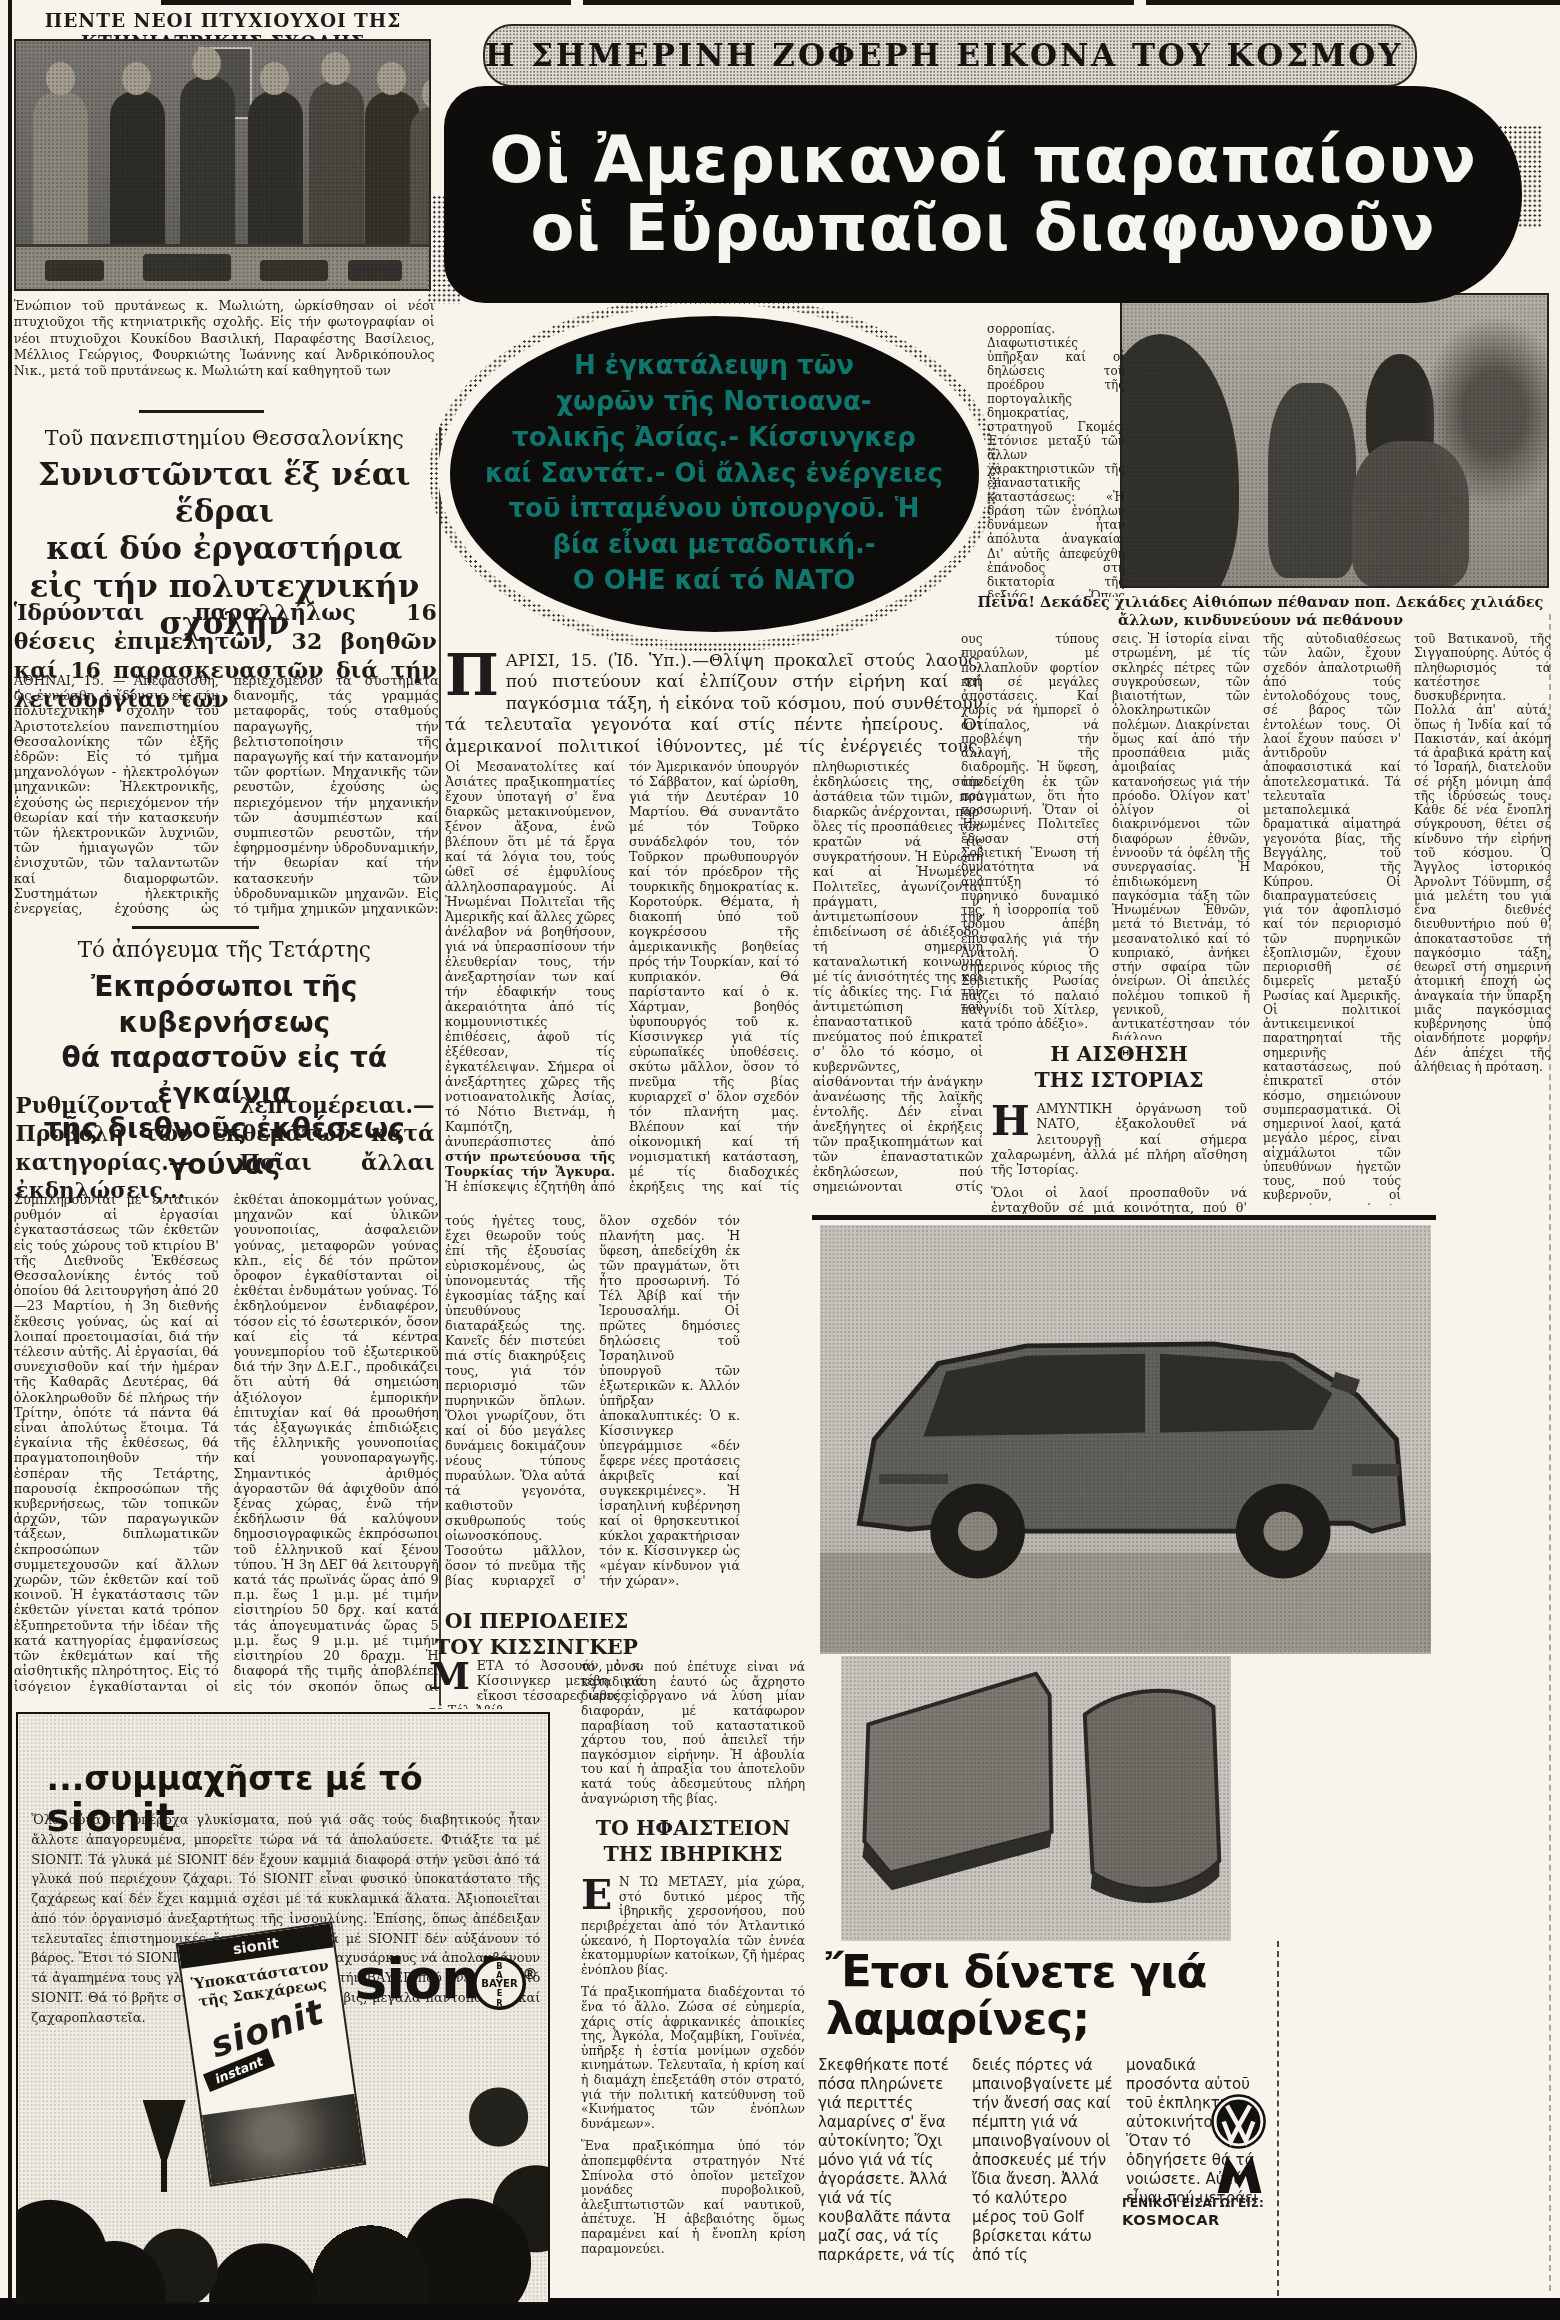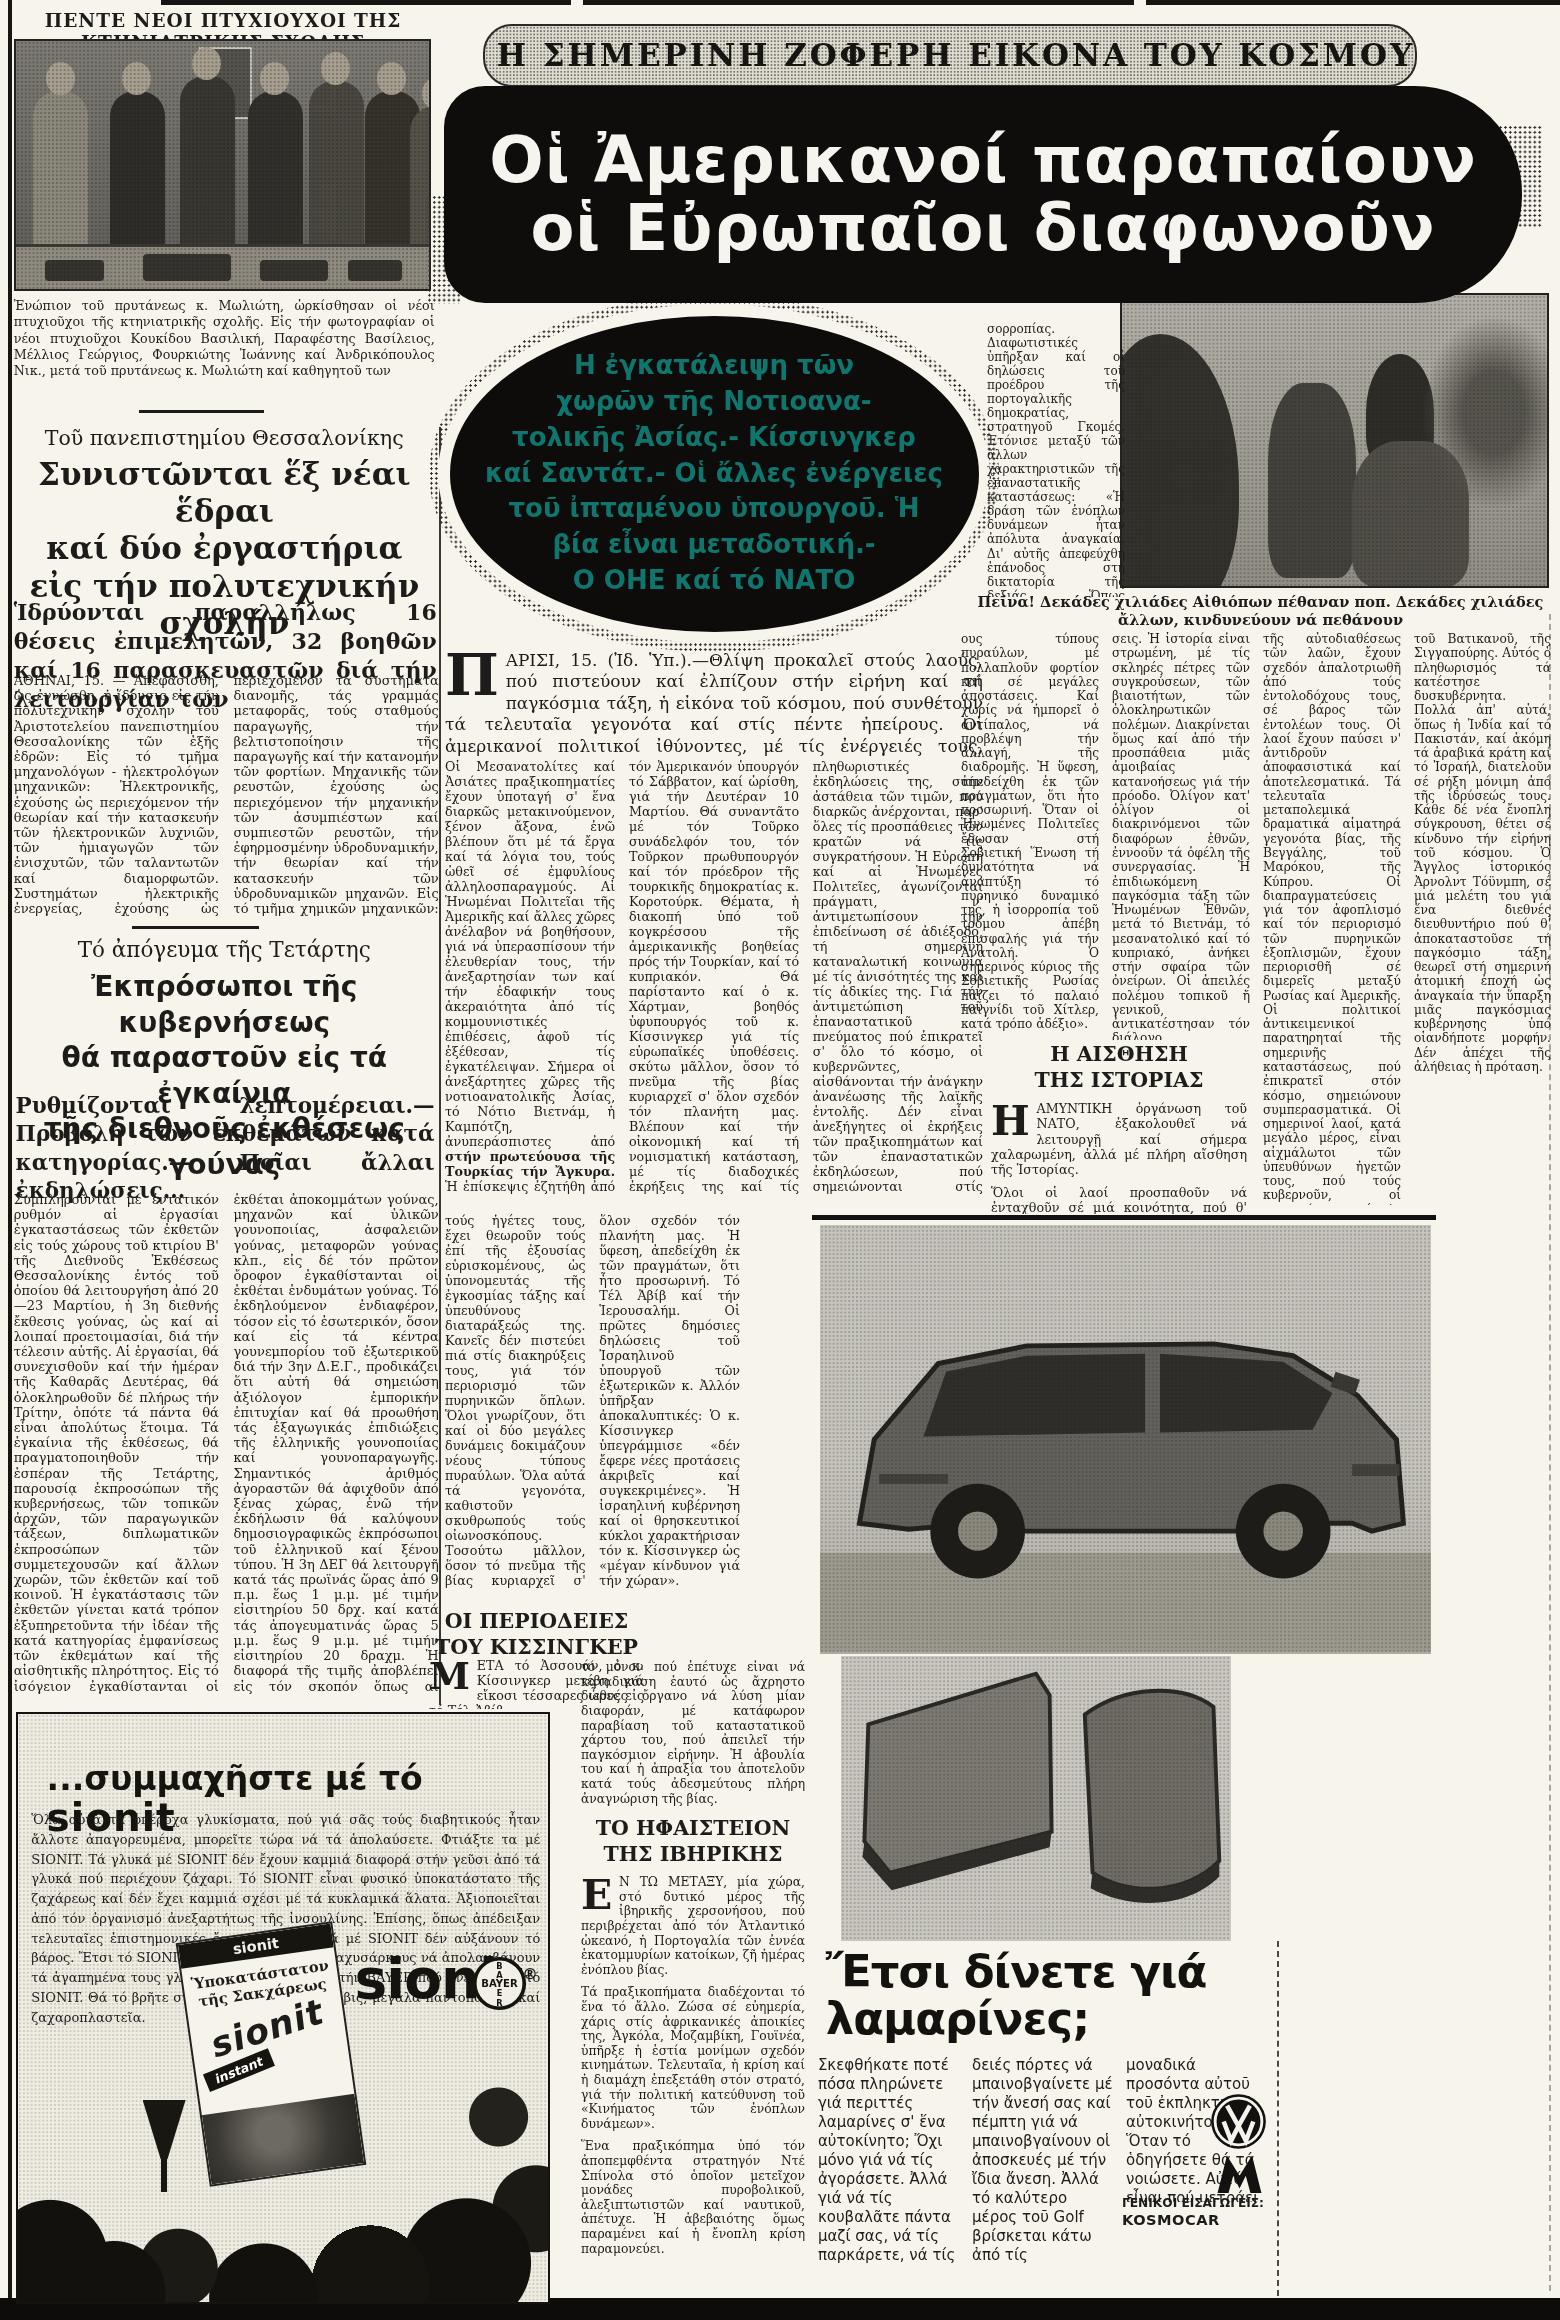--- a/index.html
+++ b/index.html
@@ -36,21 +36,21 @@
   .uni-body { left:13.7px; top:673px; width:425px; height:250px; column-count:2; column-gap:14.6px;
               font:13px/1.17 "DejaVu Serif", serif; overflow:hidden; }
   .fur-kick { left:13.7px; top:938px; width:421px; font:21.5px/1.1 "DejaVu Serif", serif; }
   .fur-head { left:7.8px; top:969px; width:433px; font:bold 28px/1.27 "DejaVu Sans", sans-serif; }
   .fur-deck { left:15.6px; top:1092px; width:419px; font:bold 21.5px/1.32 "DejaVu Serif", serif; }
   .fur-body { left:13.7px; top:1192px; width:425px; height:511px; column-count:2; column-gap:14.6px;
               font:13px/1.17 "DejaVu Serif", serif; overflow:hidden; }
 
   
   .banner { left:483px; top:24.4px; width:934px; height:63px; border:2px solid #2a2925; border-radius:29px;
-            display:flex; align-items:center; justify-content:flex-end; }
+            display:flex; align-items:center; justify-content:flex-start; }
   .banner span { font:bold 31px/1 "DejaVu Serif", serif; letter-spacing:2.9px; color:#161512; }
   .blackbox { left:444px; top:86px; width:1078px; height:217px; background:#0e0d0c;
               border-radius:41px 107px 107px 41px; display:flex; flex-direction:column;
               align-items:center; justify-content:center; z-index:2; }
   .blackbox div { font:bold 64px/1.06 "DejaVu Sans", sans-serif; color:#f6f4ee; letter-spacing:1px; }
 
   
   .callout { left:429px; top:295px; width:570px; height:357px; }
   .ring { position:absolute; inset:0; border-radius:50%; }
   .ring-white { position:absolute; inset:8.8px; border-radius:50%; background:#f7f4ec; }

